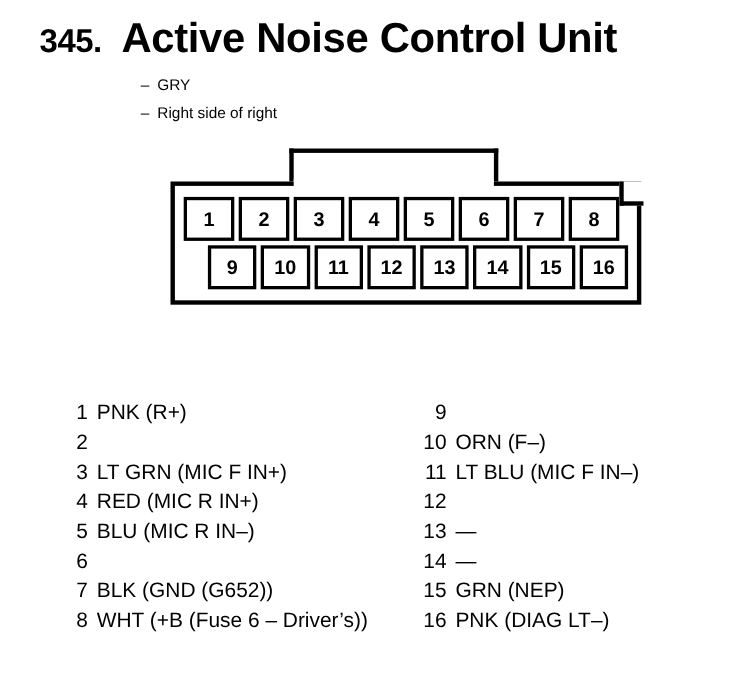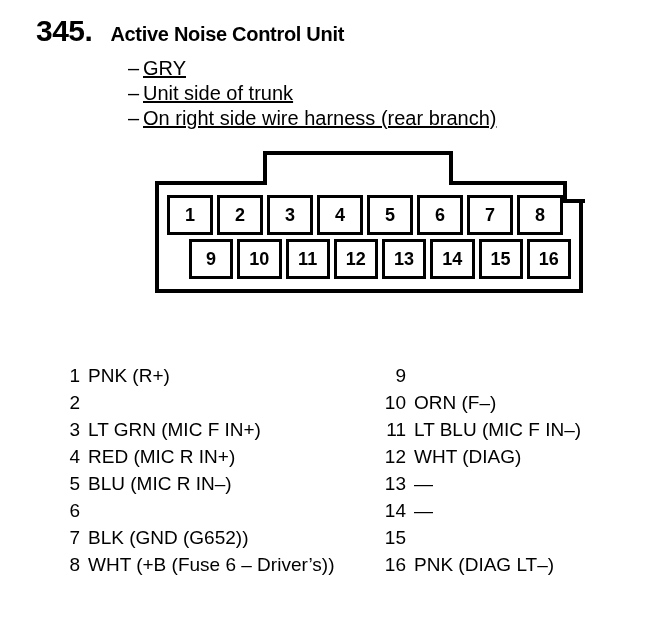--- a/index.html
+++ b/index.html
@@ -22,35 +22,34 @@
     align-items: baseline;
     padding: 14px 4px 0 36px;
     text-align: center;
   }
   .title-num {
     font-size: 30px;
     font-weight: bold;
     letter-spacing: -0.5px;
   }
   .title-text {
-    font-size: 20px;
+    font-size: 38px;
     font-weight: bold;
     margin-left: 18px;
     letter-spacing: -0.3px;
   }
 
   
   .notes {
     margin: 8px 0 0 128px;
   }
   .note {
-    font-size: 20px;
+    font-size: 14px;
     line-height: 25px;
     white-space: nowrap;
-    text-decoration: underline;
   }
   .note .dash {
     display: inline-block;
     width: 15px;
   }
 
   
   .connector {
     position: relative;
     margin: 20px 0 0 155px;
@@ -161,24 +160,21 @@
 <div class="title-row">
   <span class="title-num">345.</span>
   <span class="title-text">Active Noise Control Unit</span>
 </div>
 
 <div class="notes">
   <div class="note">
     <span class="dash">–</span><span>GRY</span>
   </div>
   <div class="note">
-    <span class="dash">–</span><span>Unit side of trunk</span>
-  </div>
-  <div class="note">
-    <span class="dash">–</span><span>On right side wire harness (rear branch)</span>
+    <span class="dash">–</span><span>Right side of right</span>
   </div>
 </div>
 
 <div class="connector">
   <div class="latch"></div>
   <div class="shell"></div>
   <div class="latch-cover"></div>
   <div class="notch"></div>
 
   <div class="pin-rows">
@@ -246,31 +242,31 @@
     <div class="legend-item">
       <span class="legend-num">10</span>
       <span>ORN (F–)</span>
     </div>
     <div class="legend-item">
       <span class="legend-num">11</span>
       <span>LT BLU (MIC F IN–)</span>
     </div>
     <div class="legend-item">
       <span class="legend-num">12</span>
-      <span>WHT (DIAG)</span>
     </div>
     <div class="legend-item">
       <span class="legend-num">13</span>
       <span>—</span>
     </div>
     <div class="legend-item">
       <span class="legend-num">14</span>
       <span>—</span>
     </div>
     <div class="legend-item">
       <span class="legend-num">15</span>
+      <span>GRN (NEP)</span>
     </div>
     <div class="legend-item">
       <span class="legend-num">16</span>
       <span>PNK (DIAG LT–)</span>
     </div>
   </div>
 </div>
 
 </body></html>

